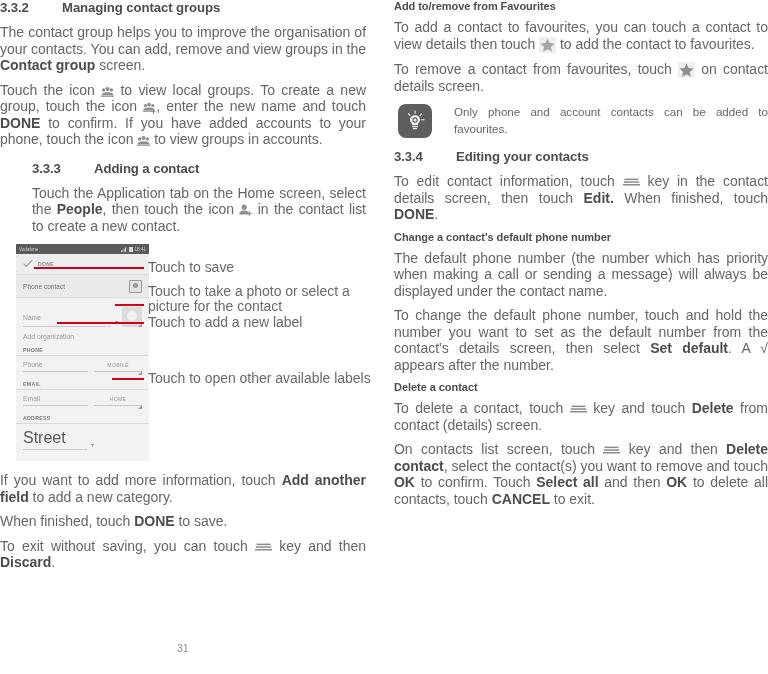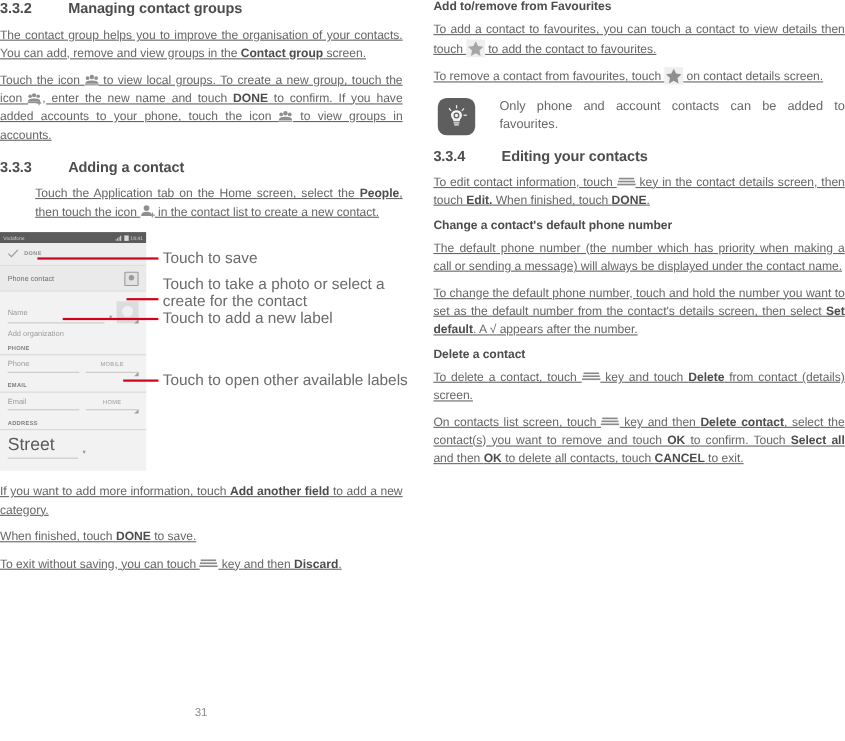--- a/index.html
+++ b/index.html
@@ -40,27 +40,26 @@
 
   h4.sub {
     font-size: 11px;
     font-weight: bold;
     color: #4d4d4d;
     margin: 0 0 7px 0;
     letter-spacing: -0.05px;
   }
 
   p.body {
-    font-size: 11px;
+    font-size: 14px;
     line-height: 16.5px;
     margin: 0 0 8px 0;
     text-align: justify;
     color: #666666;
     letter-spacing: -0.02px;
-    text-decoration: underline;
   }
   p.body.last { margin-bottom: 10px; padding-left: 32px; }
   p.body b { color: #4d4d4d; font-weight: bold; }
 
   
   .ic {
     display: inline-block;
     vertical-align: -2px;
     position: relative;
   }
@@ -112,21 +111,21 @@
   }
 
   
   .figure {
     position: relative;
     margin: 1px 0 9px 0;
     height: 219px;
   }
   .phone {
     position: absolute;
-    left: 0; top: 0;
+    left: 16px; top: 0;
     width: 133px;
     height: 217px;
     background: #f2f2f2;
     overflow: hidden;
   }
   .ph-status {
     height: 10px;
     background: #5b5b5b;
     display: flex;
     align-items: center;
@@ -307,21 +306,21 @@
             <rect x="8.3" y="9.2" width="4.4" height="1" fill="#8f8f8f"></rect>
             <rect x="10" y="7.5" width="1" height="4.4" fill="#8f8f8f"></rect>
           </svg></span><span>, enter the new name and touch </span><b>DONE</b><span> to confirm. If you have added accounts to your phone, touch the icon </span><span class="ic ic-group"><svg width="13" height="11" viewBox="0 0 13 11">
             <ellipse cx="6.5" cy="3" rx="2" ry="2" fill="#8f8f8f"></ellipse>
             <ellipse cx="2.6" cy="4" rx="1.7" ry="1.7" fill="#8f8f8f"></ellipse>
             <ellipse cx="10.4" cy="4" rx="1.7" ry="1.7" fill="#8f8f8f"></ellipse>
             <path d="M0.5 9.2 Q0.5 6.2 6.5 6.2 Q12.5 6.2 12.5 9.2 Z" fill="#8f8f8f"></path>
             <rect x="0" y="9.6" width="13" height="1.2" fill="#8f8f8f"></rect>
           </svg></span><span> to view groups in accounts.</span></p>
 
-    <h3 class="heading" style="margin-top:13px;">
+    <h3 class="heading" style="margin-top:13px;margin-left:32px;">
       <span class="num">3.3.3</span>
       <span class="ttl">Adding a contact</span>
     </h3>
 
     <p class="body last"><span>Touch the Application tab on the Home screen, select the </span><b>People</b><span>, then touch the icon </span><span class="ic ic-person-add"><svg width="13" height="12" viewBox="0 0 13 12">
             <ellipse cx="5.2" cy="3.2" rx="2.6" ry="2.6" fill="#8f8f8f"></ellipse>
             <path d="M0.3 10.4 Q0.3 6.4 5.2 6.4 Q10.1 6.4 10.1 10.4 Z" fill="#8f8f8f"></path>
             <rect x="8.2" y="9" width="4.6" height="1.1" fill="#8f8f8f"></rect>
             <rect x="9.95" y="7.2" width="1.1" height="4.6" fill="#8f8f8f"></rect>
           </svg></span><span> in the contact list to create a new contact.</span></p>
@@ -384,21 +383,21 @@
         <div class="ph-rowsimple"></div>
 
       </div>
 
       <div class="callout-line" style="left:34px;  top:23px;  width:110px;"></div>
       <div class="callout-line" style="left:115px; top:60px;  width:29px;"></div>
       <div class="callout-line" style="left:57px;  top:78px;  width:87px;"></div>
       <div class="callout-line" style="left:112px; top:134px; width:32px;"></div>
 
       <div class="callout-lbl" style="left:148px; top:16px;  width:230px;">Touch to save</div>
-      <div class="callout-lbl" style="left:148px; top:40px;  width:236px;">Touch to take a photo or select a create for the contact</div>
+      <div class="callout-lbl" style="left:148px; top:40px;  width:236px;">Touch to take a photo or select a picture for the contact</div>
       <div class="callout-lbl" style="left:148px; top:71px;  width:230px;">Touch to add a new label</div>
       <div class="callout-lbl" style="left:148px; top:127px; width:236px;">Touch to open other available labels</div>
     </div>
 
     <p class="body"><span>If you want to add more information, touch </span><b>Add another field</b><span> to add a new category.</span></p>
 
     <p class="body"><span>When finished, touch </span><b>DONE</b><span> to save.</span></p>
 
     <p class="body"><span>To exit without saving, you can touch </span><span class="ic ic-menu"><svg width="17" height="11" viewBox="0 0 17 11">
             <rect x="1.5" y="2.6" width="14" height="1.5" fill="#8a8a8a"></rect>

